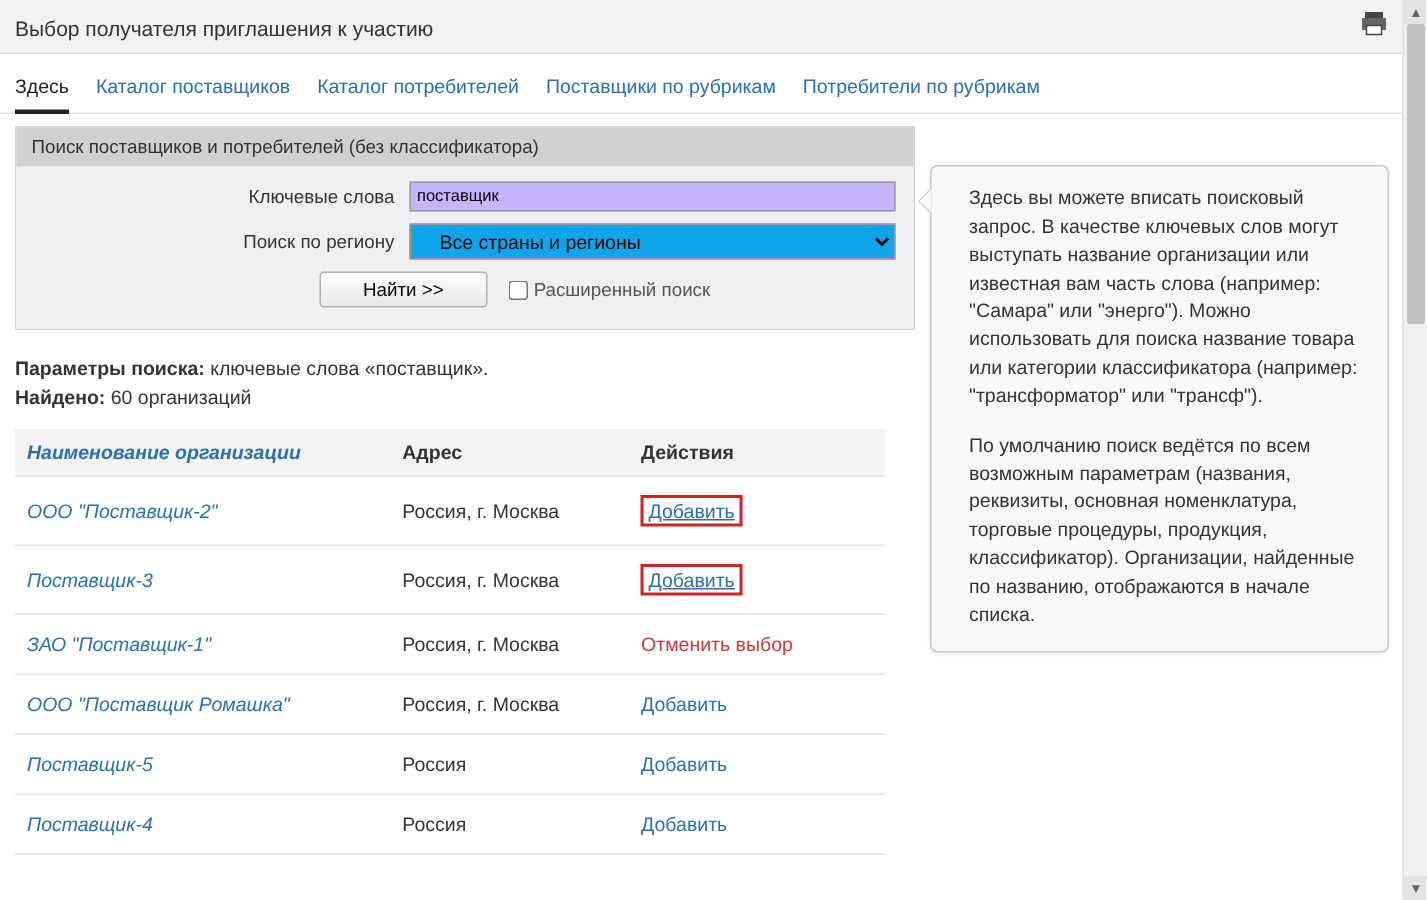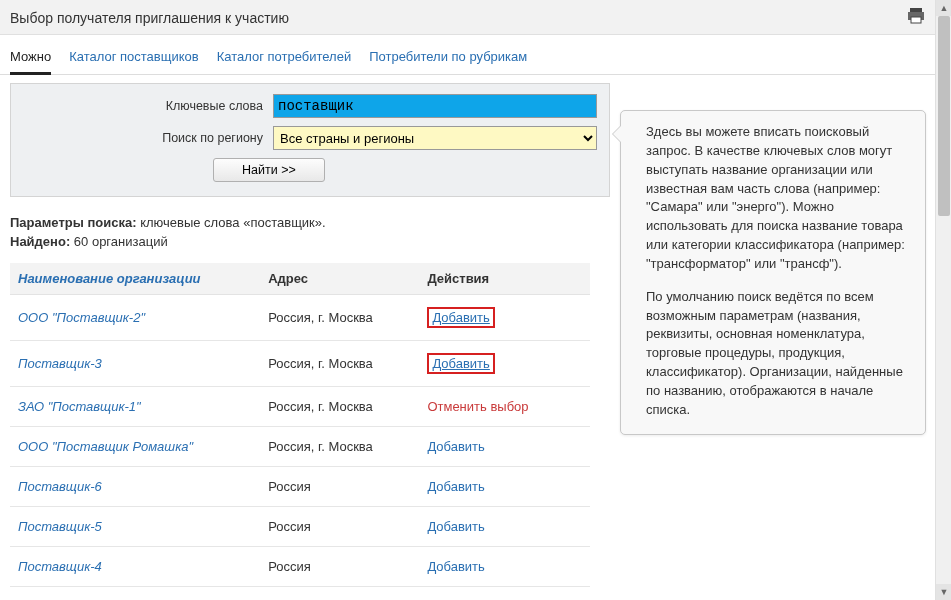--- a/index.html
+++ b/index.html
@@ -97,30 +97,29 @@
     width: 250px;
     text-align: right;
     padding-right: 10px;
     font-size: 12.5px;
     color: #333;
   }
   .text-input {
     flex: 1;
     padding: 3px 4px;
     border: 1px solid #999;
-    font-size: 14px;
-    background: #0ea5e9;
-    font-family: Liberation Mono, monospace;
+    font-size: 11px;
+    background: #c4b5fd;
   }
   .select-input {
     flex: 1;
-    padding: 2px 2px;
+    padding: 2px 15px;
     border: 1px solid #999;
     font-size: 13px;
-    background: #fef9c3;
+    background: #0ea5e9;
     height: 24px;
   }
   .button-row {
     display: flex;
     align-items: center;
     padding-left: 190px;
   }
   .btn {
     background: linear-gradient(#fdfdfd,#e8e8e8);
     border: 1px solid #b0b0b0;
@@ -215,40 +214,46 @@
     <span class="print-icon">
       <svg width="18" height="16" viewBox="0 0 18 16">
           <rect x="3" y="0" width="12" height="4" fill="#444"></rect>
           <rect x="1" y="4" width="16" height="8" fill="#666"></rect>
           <rect x="4" y="9" width="10" height="6" fill="#fff" stroke="#444"></rect>
         </svg>
     </span>
   </div>
 
   <div class="tabs-row">
-    <div class="tab active">Можно</div>
+    <div class="tab active">Здесь</div>
     <div class="tab">Каталог поставщиков</div>
     <div class="tab">Каталог потребителей</div>
+    <div class="tab">Поставщики по рубрикам</div>
     <div class="tab">Потребители по рубрикам</div>
   </div>
 
   <div class="search-panel">
+    <div class="search-panel-header">Поиск поставщиков и потребителей (без классификатора)</div>
     <div class="search-panel-body">
       <div class="form-row">
         <div class="form-label">Ключевые слова</div>
         <input class="text-input" type="text" value="поставщик" style="">
       </div>
       <div class="form-row">
         <div class="form-label">Поиск по региону</div>
         <select class="select-input">
           <option>Все страны и регионы</option>
         </select>
       </div>
       <div class="button-row">
         <button class="btn">Найти &gt;&gt;</button>
+        <label class="chk-wrap">
+          <input type="checkbox" style="">
+          <span>Расширенный поиск</span>
+        </label>
       </div>
     </div>
   </div>
 
   <div class="summary">
     <div class="summary-line">
       <b>Параметры поиска:</b><span> ключевые слова «поставщик».</span>
     </div>
     <div class="summary-line">
       <b>Найдено:</b><span> 60 организаций</span>
@@ -279,25 +284,20 @@
             <td class="col-name"><a class="org-link">ЗАО "Поставщик-1"</a></td>
             <td class="col-addr">Россия, г. Москва</td>
             <td class="col-act"><span class="action-cancel">Отменить выбор</span></td>
           </tr>
           <tr>
             <td class="col-name"><a class="org-link">ООО "Поставщик Ромашка"</a></td>
             <td class="col-addr">Россия, г. Москва</td>
             <td class="col-act"><a class="action-link">Добавить</a></td>
           </tr>
           <tr>
-            <td class="col-name"><a class="org-link">Поставщик-6</a></td>
-            <td class="col-addr">Россия</td>
-            <td class="col-act"><a class="action-link">Добавить</a></td>
-          </tr>
-          <tr>
             <td class="col-name"><a class="org-link">Поставщик-5</a></td>
             <td class="col-addr">Россия</td>
             <td class="col-act"><a class="action-link">Добавить</a></td>
           </tr>
           <tr>
             <td class="col-name"><a class="org-link">Поставщик-4</a></td>
             <td class="col-addr">Россия</td>
             <td class="col-act"><a class="action-link">Добавить</a></td>
           </tr>
         </tbody>

